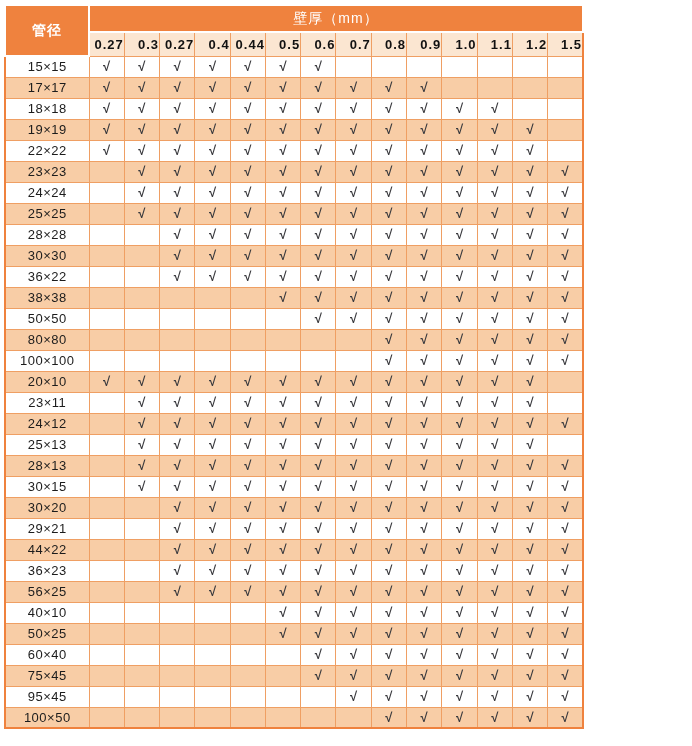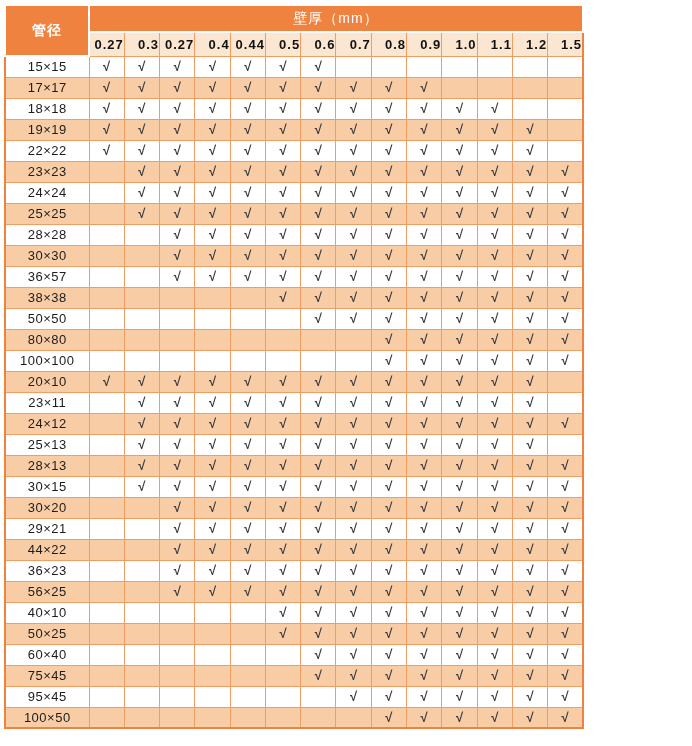--- a/index.html
+++ b/index.html
@@ -277,21 +277,21 @@
           <td class="check">√</td>
           <td class="check">√</td>
           <td class="check">√</td>
           <td class="check">√</td>
           <td class="check">√</td>
           <td class="check">√</td>
           <td class="check">√</td>
           <td class="check">√</td>
         </tr>
         <tr>
-          <th class="size">36×57</th>
+          <th class="size">36×22</th>
           <td class="check"></td>
           <td class="check"></td>
           <td class="check">√</td>
           <td class="check">√</td>
           <td class="check">√</td>
           <td class="check">√</td>
           <td class="check">√</td>
           <td class="check">√</td>
           <td class="check">√</td>
           <td class="check">√</td>

